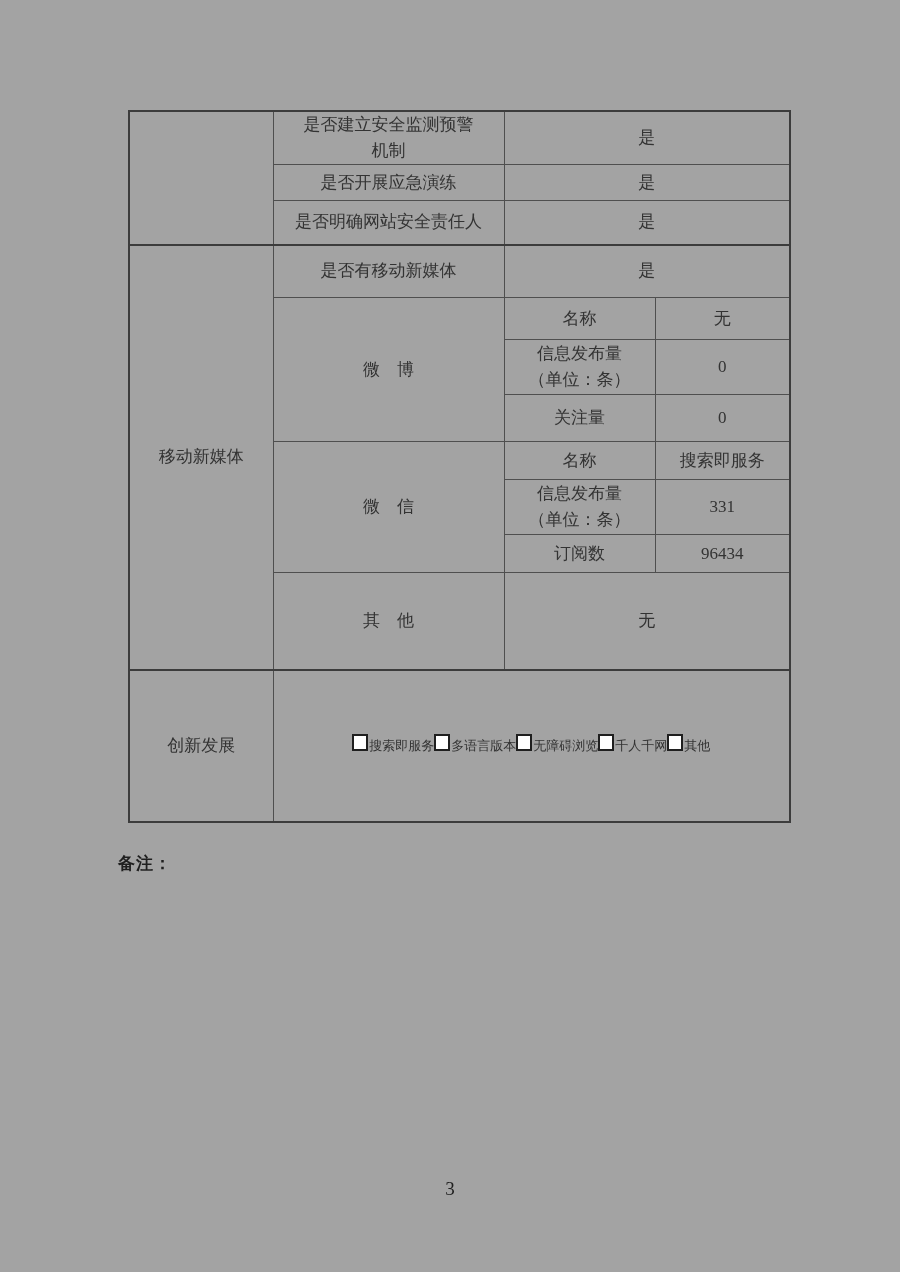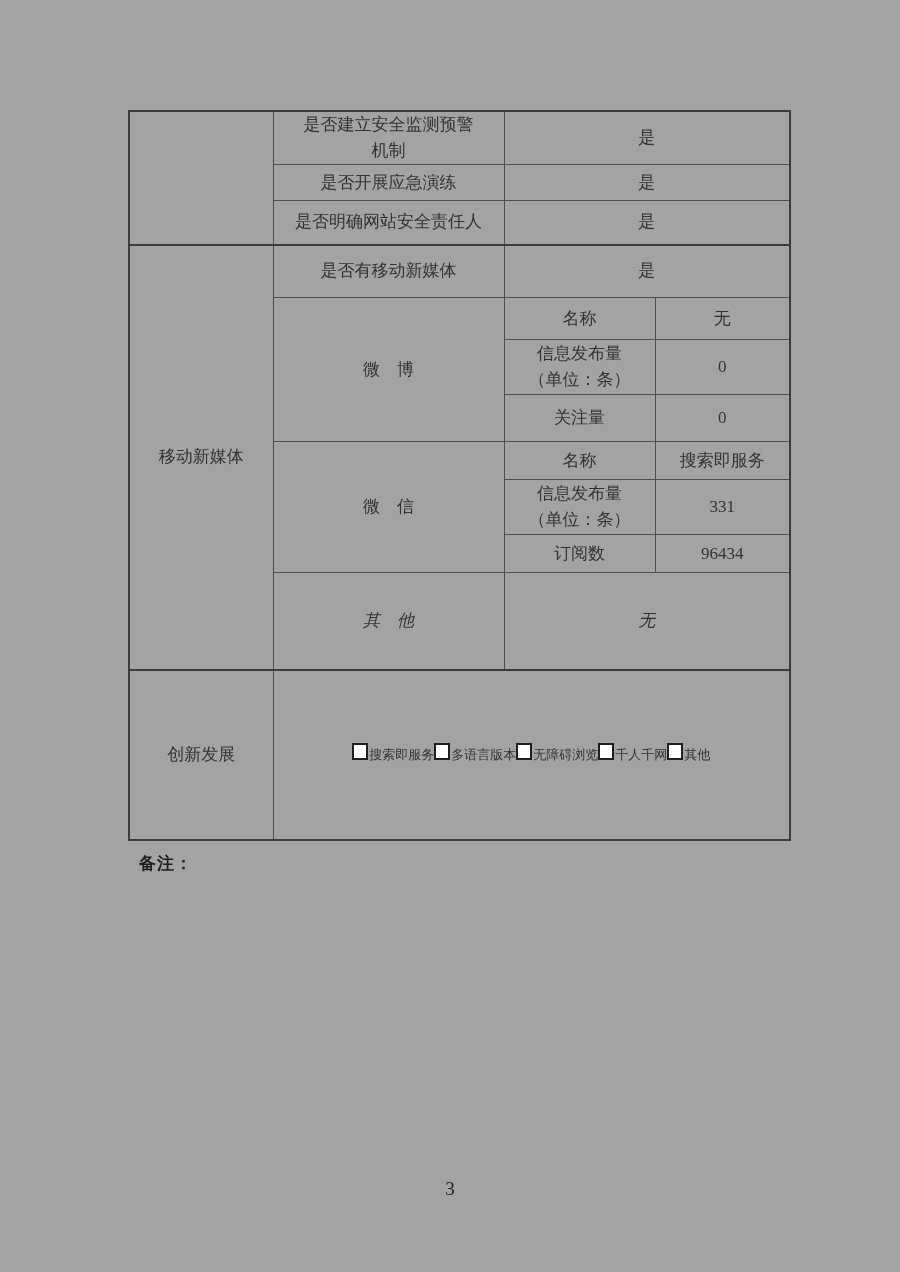--- a/index.html
+++ b/index.html
@@ -42,40 +42,40 @@
   .r1  { height: 53px; }
   .r2  { height: 36px; padding-left: 36px; }
   .r3  { height: 44px; }
   .r4  { height: 53px; }
   .r5  { height: 42px; }
   .r6  { height: 55px; }
   .r7  { height: 47px; }
   .r8  { height: 38px; }
   .r9  { height: 55px; }
   .r10 { height: 38px; }
-  .r11 { height: 97px; font-style: italic; }
-  .r12 { height: 170px; }
+  .r11 { height: 97px; }
+  .r12 { height: 152px; }
   .lline { line-height: 26px; }
   .cbline {
     white-space: nowrap;
     font-size: 13px;
   }
   .cbitem { white-space: nowrap; }
   .cb {
     display: inline-block;
     width: 12px;
     height: 13px;
     border: 2px solid #1f1f1f;
     vertical-align: -1px;
     margin: 0 1px 0 0;
     background: #ffffff;
   }
   .notes {
     position: absolute;
-    left: 139px;
+    left: 118px;
     top: 852px;
     font-size: 17px;
     font-weight: bold;
     color: #1f1f1f;
     letter-spacing: 1px;
   }
   .page-number {
     position: absolute;
     left: 0;
     top: 1178px;

